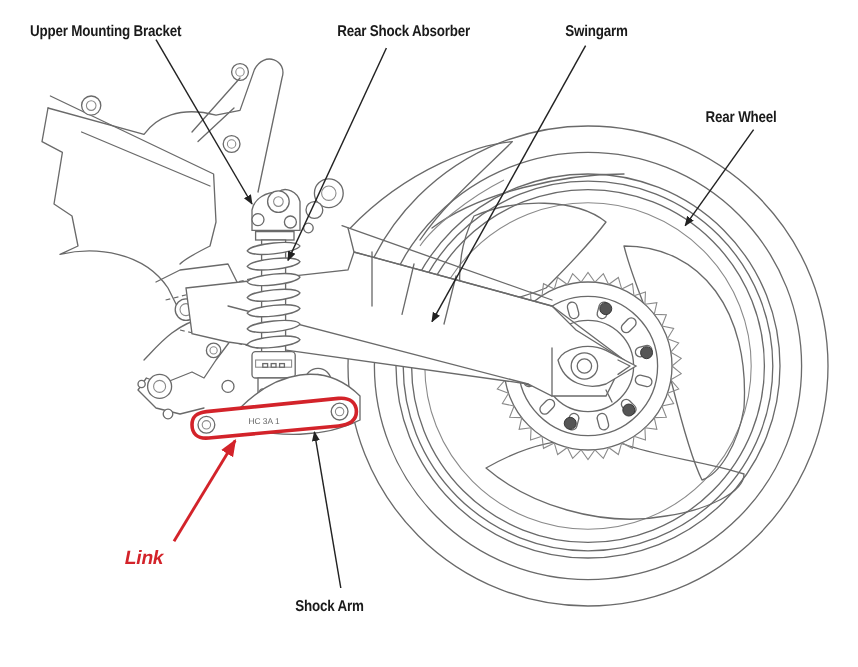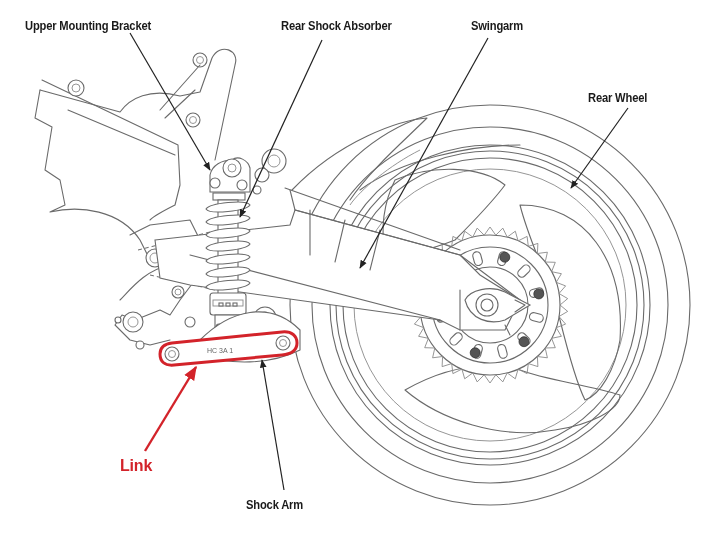--- a/index.html
+++ b/index.html
@@ -187,14 +187,14 @@
   <line class="leader" x1="488" y1="38" x2="360" y2="268" marker-end="url(#arr)"></line>
   <line class="leader" x1="628" y1="108" x2="571" y2="188" marker-end="url(#arr)"></line>
   <line class="leader" x1="284" y1="490" x2="262" y2="360" marker-end="url(#arr)"></line>
   <line x1="145" y1="451" x2="196" y2="367" stroke="#d3232a" stroke-width="2.4" marker-end="url(#arrR)"></line>
 </svg>
 
 <div class="label" style="left:25px;top:18px;">Upper Mounting Bracket</div>
 <div class="label" style="left:281px;top:18px;">Rear Shock Absorber</div>
 <div class="label" style="left:471px;top:18px;">Swingarm</div>
 <div class="label" style="left:588px;top:90px;">Rear Wheel</div>
-<div class="label red" style="left:120px;top:457px;">Link</div>
+<div class="label red" style="left:104px;top:457px;font-style:italic;">Link</div>
 <div class="label" style="left:246px;top:497px;">Shock Arm</div>
 
 </body></html>

